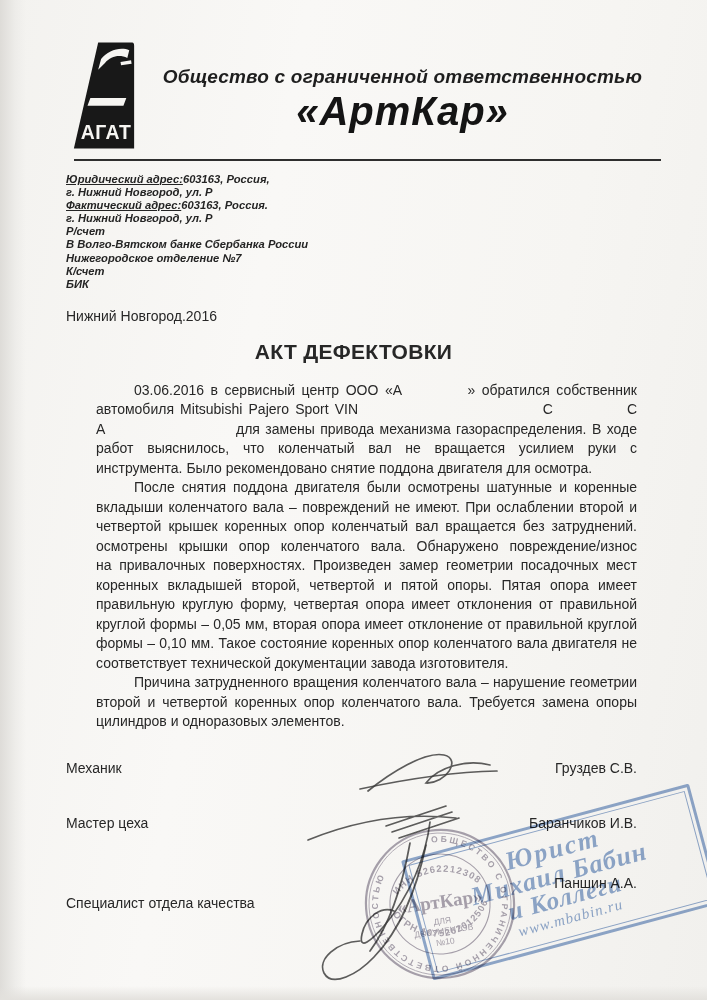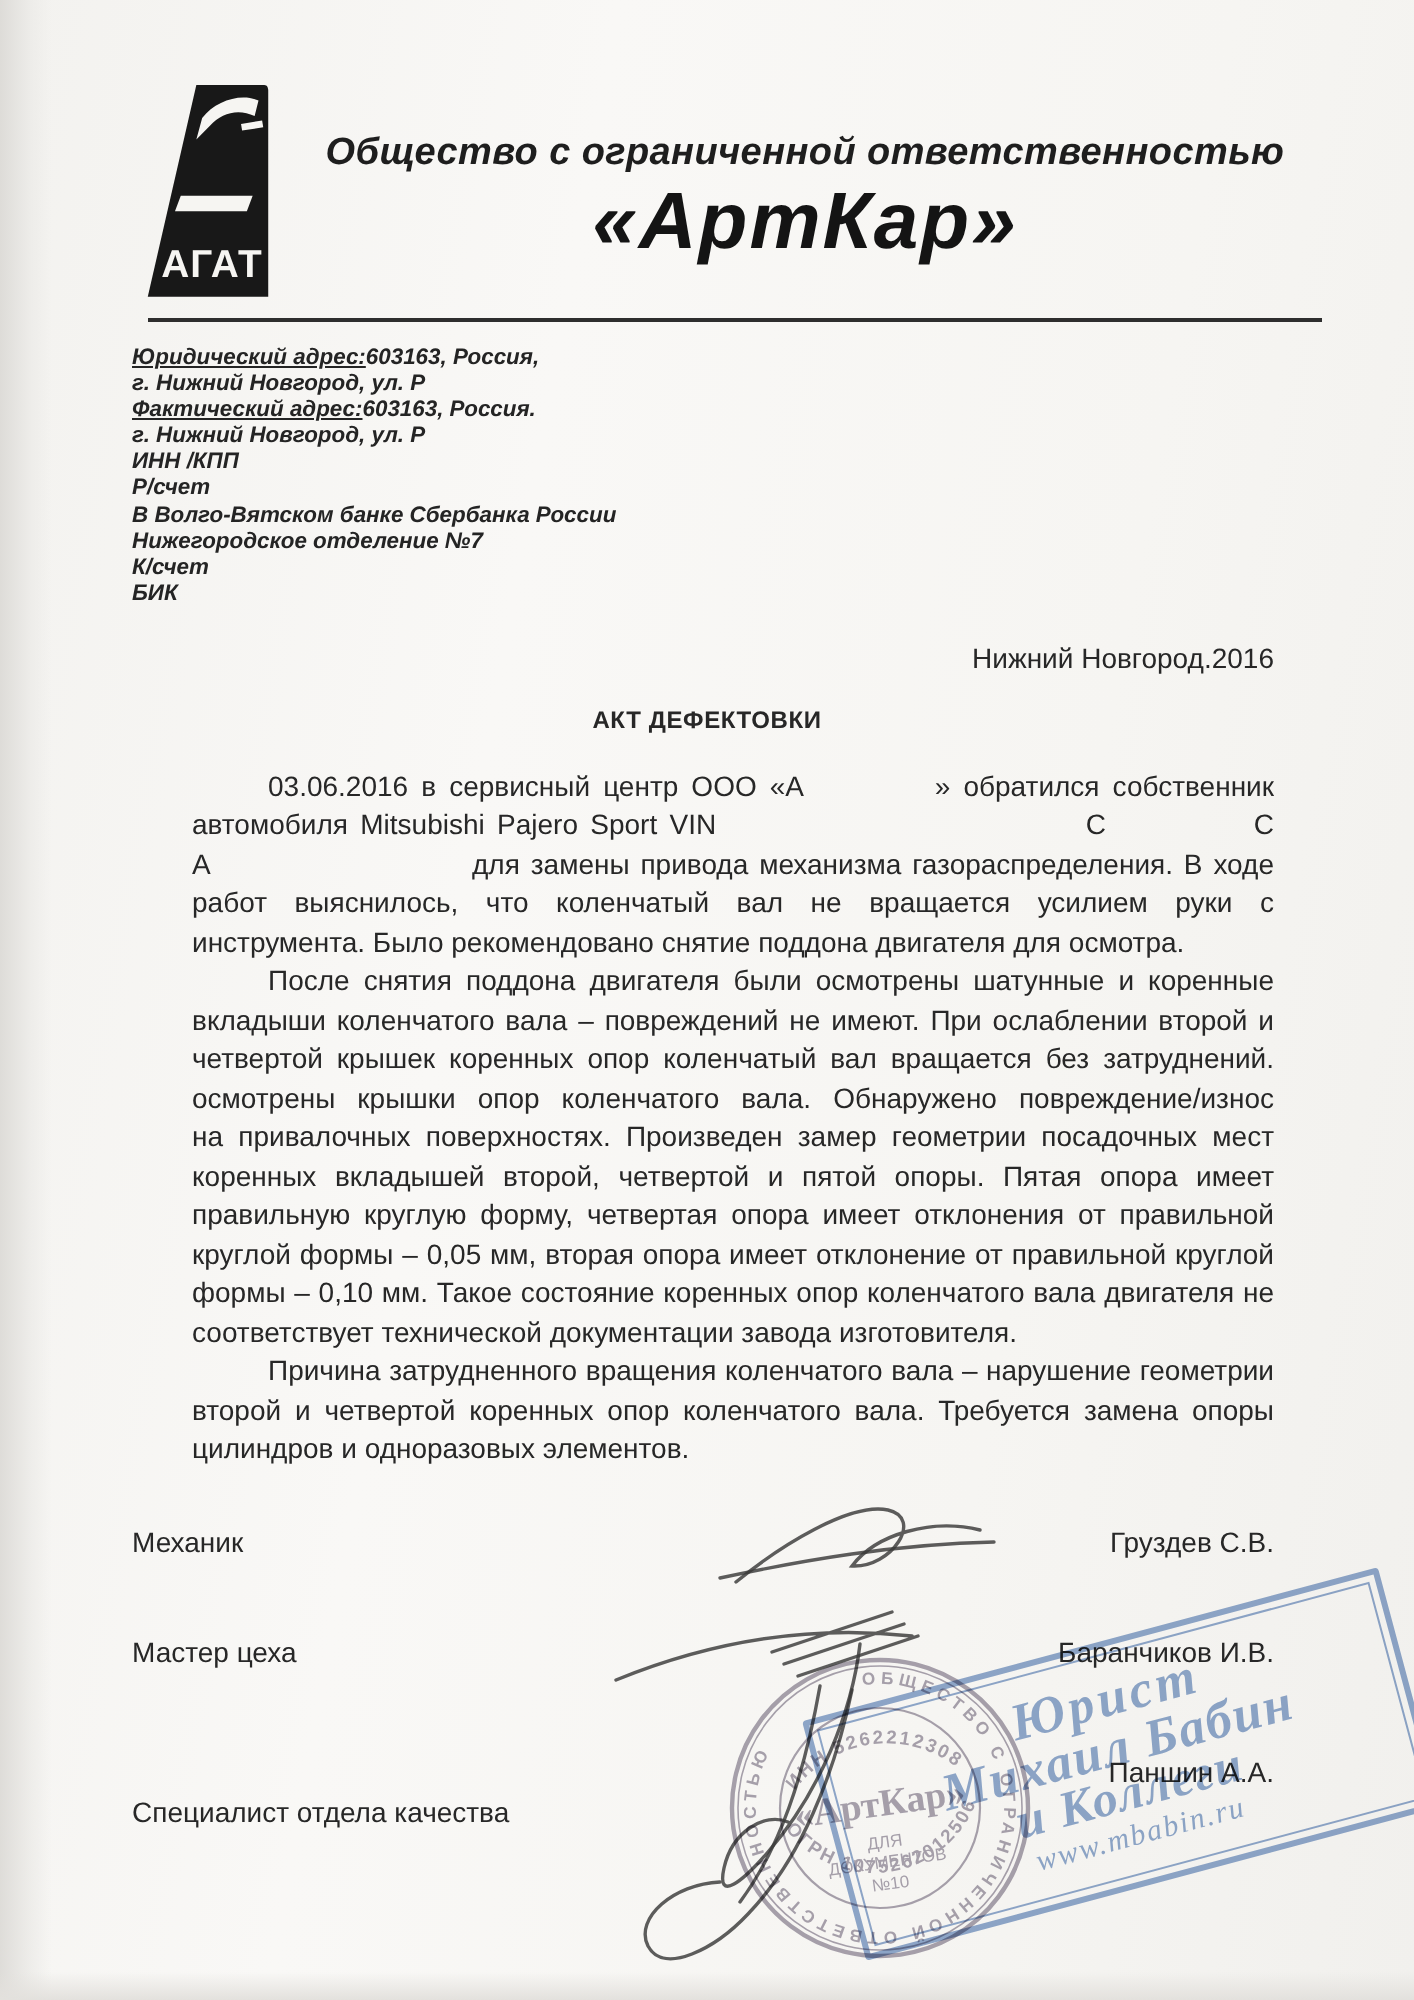--- a/index.html
+++ b/index.html
@@ -21,22 +21,22 @@
   .head-text{margin-left:150px;width:505px;text-align:center;padding-top:26px;}
   .org-type{font-style:italic;font-weight:700;font-size:19px;letter-spacing:.2px;color:#1e1e1e;}
   .org-name{font-style:italic;font-weight:700;font-size:40px;letter-spacing:1px;color:#141414;margin-top:1px;}
   .head-rule{border:none;border-top:2.5px solid #2e2e2e;margin:7px 46px 0 74px;}
 
   
   .addr{margin:12px 0 0 66px;font-style:italic;font-weight:700;font-size:11.2px;line-height:13.1px;color:#242424;}
   .addr-u{text-decoration:underline;}
 
   
-  .city-row{display:flex;justify-content:flex-end;margin:17px 70px 0 66px;font-size:14px;}
-  .doc-title{text-align:center;font-weight:700;font-size:12px;margin-top:16px;letter-spacing:.3px;}
+  .city-row{display:flex;justify-content:flex-start;margin:17px 70px 0 66px;font-size:14px;}
+  .doc-title{text-align:center;font-weight:700;font-size:21px;margin-top:16px;letter-spacing:.3px;}
 
   
   .body-text{margin:17px 70px 0 96px;font-size:14px;line-height:19.5px;}
   .line{text-align:justify;text-align-last:justify;height:19.5px;overflow:hidden;}
   .para .line:first-child{text-indent:38px;}
   .para .line:last-child{text-align-last:left;}
 
   
   .sign-block{margin:28px 70px 0 66px;font-size:14px;text-align:center;}
   .sign-row{display:flex;justify-content:space-between;align-items:flex-start;}
@@ -83,21 +83,20 @@
     </div>
   </div>
   <hr class="head-rule">
 
   <div class="addr">
 
   <div class="addr-line"><span class="addr-u">Юридический адрес:</span><span>603163, Россия,</span></div>
       <div class="addr-line"><span class="addr-u"></span><span> г. Нижний Новгород, ул. Р</span></div>
       <div class="addr-line"><span class="addr-u">Фактический адрес:</span><span>603163, Россия.</span></div>
       <div class="addr-line"><span class="addr-u"></span><span>г. Нижний Новгород, ул. Р</span></div>
-      <div class="addr-line"><span class="addr-u"></span><span>ИНН /КПП</span></div>
       <div class="addr-line"><span class="addr-u"></span><span>Р/счет</span></div>
       <div class="addr-line"><span class="addr-u"></span><span>В Волго-Вятском банке Сбербанка России</span></div>
       <div class="addr-line"><span class="addr-u"></span><span> Нижегородское отделение №7</span></div>
       <div class="addr-line"><span class="addr-u"></span><span>К/счет</span></div>
       <div class="addr-line"><span class="addr-u"></span><span>БИК</span></div>
     </div>
 
   <div class="city-row">
     <span>Нижний Новгород</span>
     <span>.2016</span>

